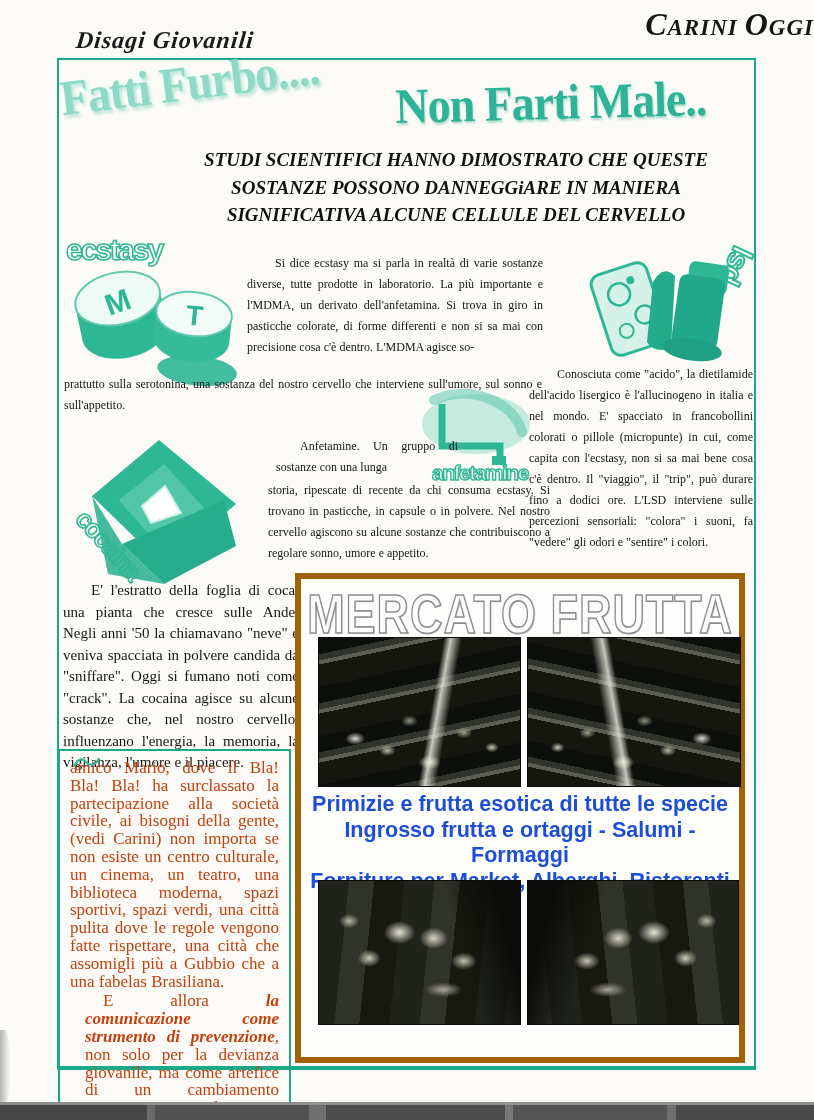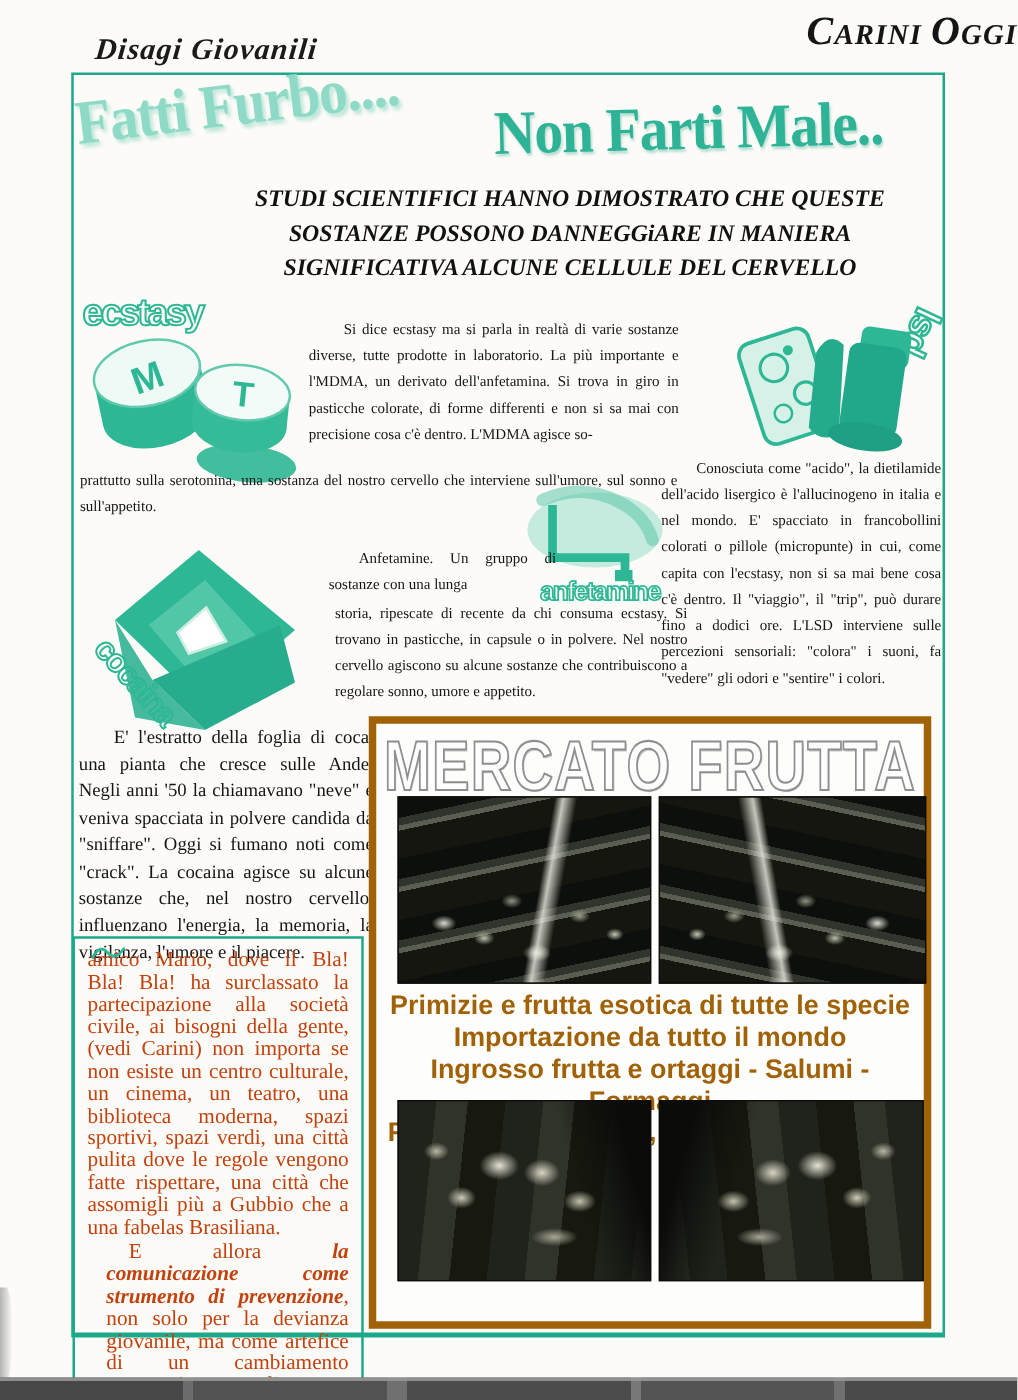--- a/index.html
+++ b/index.html
@@ -33,21 +33,21 @@
     color:#2eb396;transform:rotate(-1.5deg) scaleY(1.08);transform-origin:left bottom;
     text-shadow:1px 2px 2px rgba(40,160,130,.35);white-space:nowrap;}
   .subtitle{left:150px;top:146px;width:612px;text-align:center;
     font-weight:bold;font-style:italic;font-size:19px;line-height:27.5px;color:#111;}
 
   
   .btxt{font-size:12px;line-height:21px;text-align:justify;color:#151515;}
   .ind{text-indent:28px;}
   .p-ecstasy-1{left:247px;top:241px;width:296px;}
   .p-ecstasy-2{left:64px;top:362px;width:478px;}
-  .p-anf-1{left:263px;top:424px;width:182px;}
+  .p-anf-1{left:276px;top:424px;width:182px;}
   .p-anf-2{left:268px;top:468px;width:282px;}
   .p-lsd{left:529px;top:352px;width:224px;}
   .p-coca{left:63px;top:565px;width:236px;font-size:15px;line-height:21.5px;}
 
   
   .gword{fill:none;stroke:#2eb795;stroke-width:1.6px;
     font-family:"Liberation Sans",sans-serif;font-weight:bold;letter-spacing:-2px;}
   .g-ecstasy{left:60px;top:232px;}
   .g-lsd{left:583px;top:244px;}
   .g-anf{left:404px;top:388px;}
@@ -91,21 +91,21 @@
       radial-gradient(14px 10px at 15% 28%, #b9b6a4, rgba(0,0,0,0) 72%),
       radial-gradient(26px 10px at 62% 76%, #a9a695, rgba(0,0,0,0) 72%),
       linear-gradient(255deg, #0b0c09 12%, rgba(0,0,0,0) 32%),
       repeating-linear-gradient(96deg, #20231c 0 30px, #30332a 30px 55px, #171910 55px 85px);}
   .ph-flip{transform:scaleX(-1);}
   .ph-r1-l{left:17px;top:58px;width:203px;}
   .ph-r1-r{left:226px;top:58px;width:214px;}
   .ph-r2-l{left:17px;top:301px;width:203px;height:145px;}
   .ph-r2-r{left:226px;top:301px;width:212px;height:145px;}
   .ad-lines{position:absolute;left:0;top:213px;width:100%;text-align:center;
-    font-family:"Liberation Sans",sans-serif;font-weight:bold;font-size:21.5px;line-height:25.5px;color:#a16207;}
+    font-family:"Liberation Sans",sans-serif;font-weight:bold;font-size:21.5px;line-height:25.5px;color:#1d4ed8;}
 
   
   .scan-bar{left:0;top:1102px;width:814px;height:18px;
     background-image:
       linear-gradient(180deg, rgba(150,150,150,.9) 0 3px, rgba(0,0,0,0) 3px),
       linear-gradient(90deg,#474747 0 18%,#6b6b6b 18% 19%,#525252 19% 38%,#707070 38% 40%,#4c4c4c 40% 62%,#787878 62% 63%,#545454 63% 82%,#6f6f6f 82% 83%,#4a4a4a 83% 100%);}
   .page-curl{left:0;top:1030px;width:10px;height:75px;
     background:linear-gradient(to right, rgba(110,110,110,.5), rgba(110,110,110,0));
     border-radius:0 50% 50% 0/0 50% 50% 0;}
 </style>
@@ -197,21 +197,20 @@
   <p class="second"><span>E allora </span><span class="emph">la comunicazione come strumento di prevenzione</span><span>, non solo per la devianza giovanile, ma come artefice di un cambiamento necessario se vogliamo un futuro con meno droghe e più amicizia e rispetto per tutti.</span></p>
 </div>
 
 <div class="abs ad-box">
   <div class="ad-inner">
     <div class="ad-title">MERCATO FRUTTA</div>
     <div class="photo photo-produce ph-r1-l"></div>
     <div class="photo photo-produce ph-flip ph-r1-r"></div>
     <div class="ad-lines">
       <div>Primizie e frutta esotica di tutte le specie</div>
-      <div>Importazione da tutto il mondo</div>
       <div>Ingrosso frutta e ortaggi - Salumi - Formaggi</div>
       <div>Forniture per Market, Alberghi, Ristoranti</div>
     </div>
     <div class="photo photo-deli ph-r2-l"></div>
     <div class="photo photo-deli ph-flip ph-r2-r"></div>
   </div>
 </div>
 
 <div class="abs page-curl"></div>
 <div class="abs scan-bar"></div>

